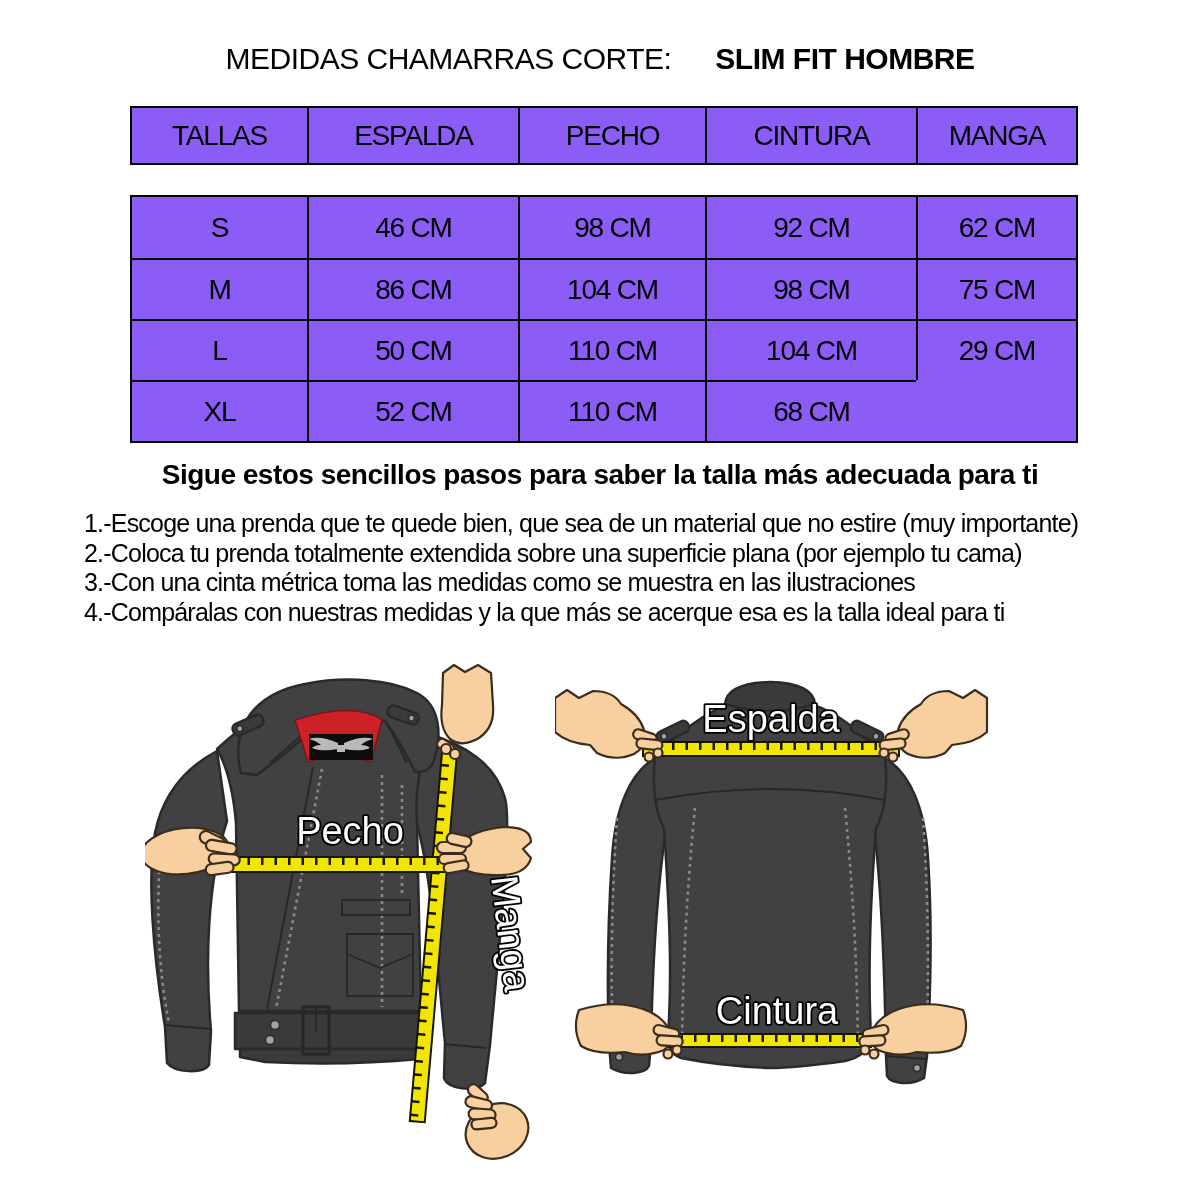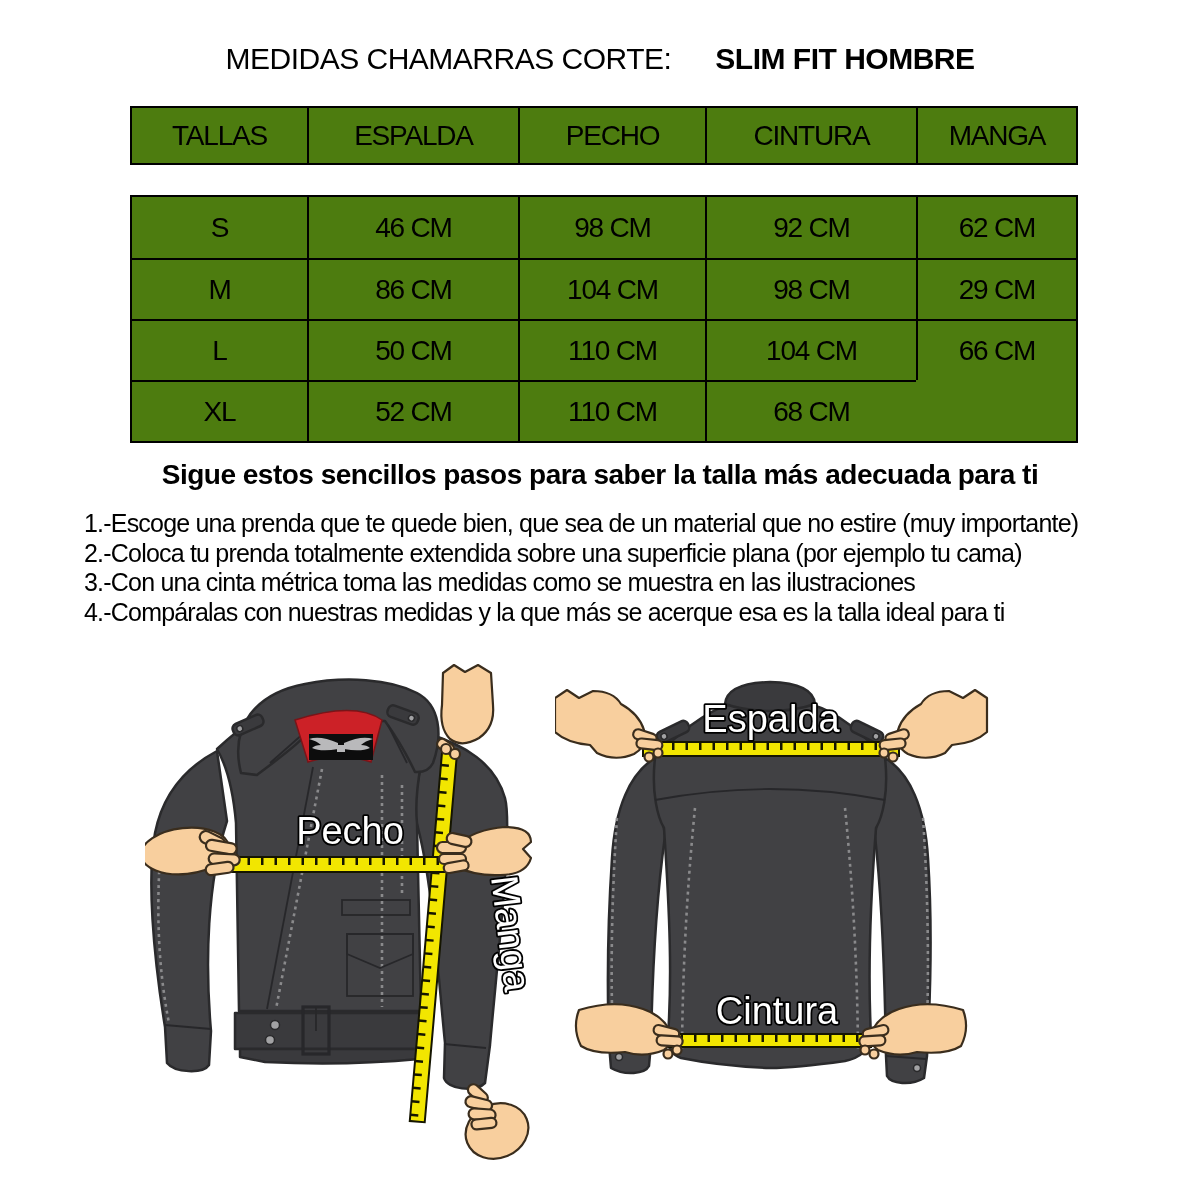--- a/index.html
+++ b/index.html
@@ -10,21 +10,21 @@
   .title{
     position:absolute;top:42px;left:0;width:1200px;text-align:center;
     font-size:30px;letter-spacing:-0.5px;white-space:nowrap;
   }
   .title .prefix{font-weight:normal;margin-right:8px;}
   .title .emph{font-weight:bold;margin-left:36px;}
 
   .tbl{
     position:absolute;left:130px;display:grid;
     grid-template-columns:175px 211px 187px 211px 160px;
-    border:2px solid #000;background:#4d7c0f;box-sizing:content-box;
+    border:2px solid #000;background:#8b5cf6;box-sizing:content-box;
   }
   .tbl-header{top:106px;}
   .tbl-body{top:195px;}
   .cell{
     display:flex;align-items:center;justify-content:center;
     font-size:28px;letter-spacing:-1.2px;height:61px;box-sizing:border-box;
     border-left:2px solid #000;white-space:nowrap;
   }
   .tbl-header .cell{height:55px;}
   .tbl .cell:nth-child(5n+1){border-left:none;}
@@ -75,26 +75,26 @@
 <div class="tbl tbl-body">
   <div class="cell">S</div>
   <div class="cell">46 CM</div>
   <div class="cell">98 CM</div>
   <div class="cell">92 CM</div>
   <div class="cell">62 CM</div>
   <div class="cell">M</div>
   <div class="cell">86 CM</div>
   <div class="cell">104 CM</div>
   <div class="cell">98 CM</div>
-  <div class="cell">29 CM</div>
+  <div class="cell">75 CM</div>
   <div class="cell">L</div>
   <div class="cell">50 CM</div>
   <div class="cell">110 CM</div>
   <div class="cell">104 CM</div>
-  <div class="cell">66 CM</div>
+  <div class="cell">29 CM</div>
   <div class="cell">XL</div>
   <div class="cell">52 CM</div>
   <div class="cell">110 CM</div>
   <div class="cell">68 CM</div>
 </div>
 
 <div class="guide-heading">Sigue estos sencillos pasos para saber la talla más adecuada para ti</div>
 <div class="steps">
   <div>1.-Escoge una prenda que te quede bien, que sea de un material que no estire (muy importante)</div>
   <div>2.-Coloca tu prenda totalmente extendida sobre una superficie plana (por ejemplo tu cama)</div>

